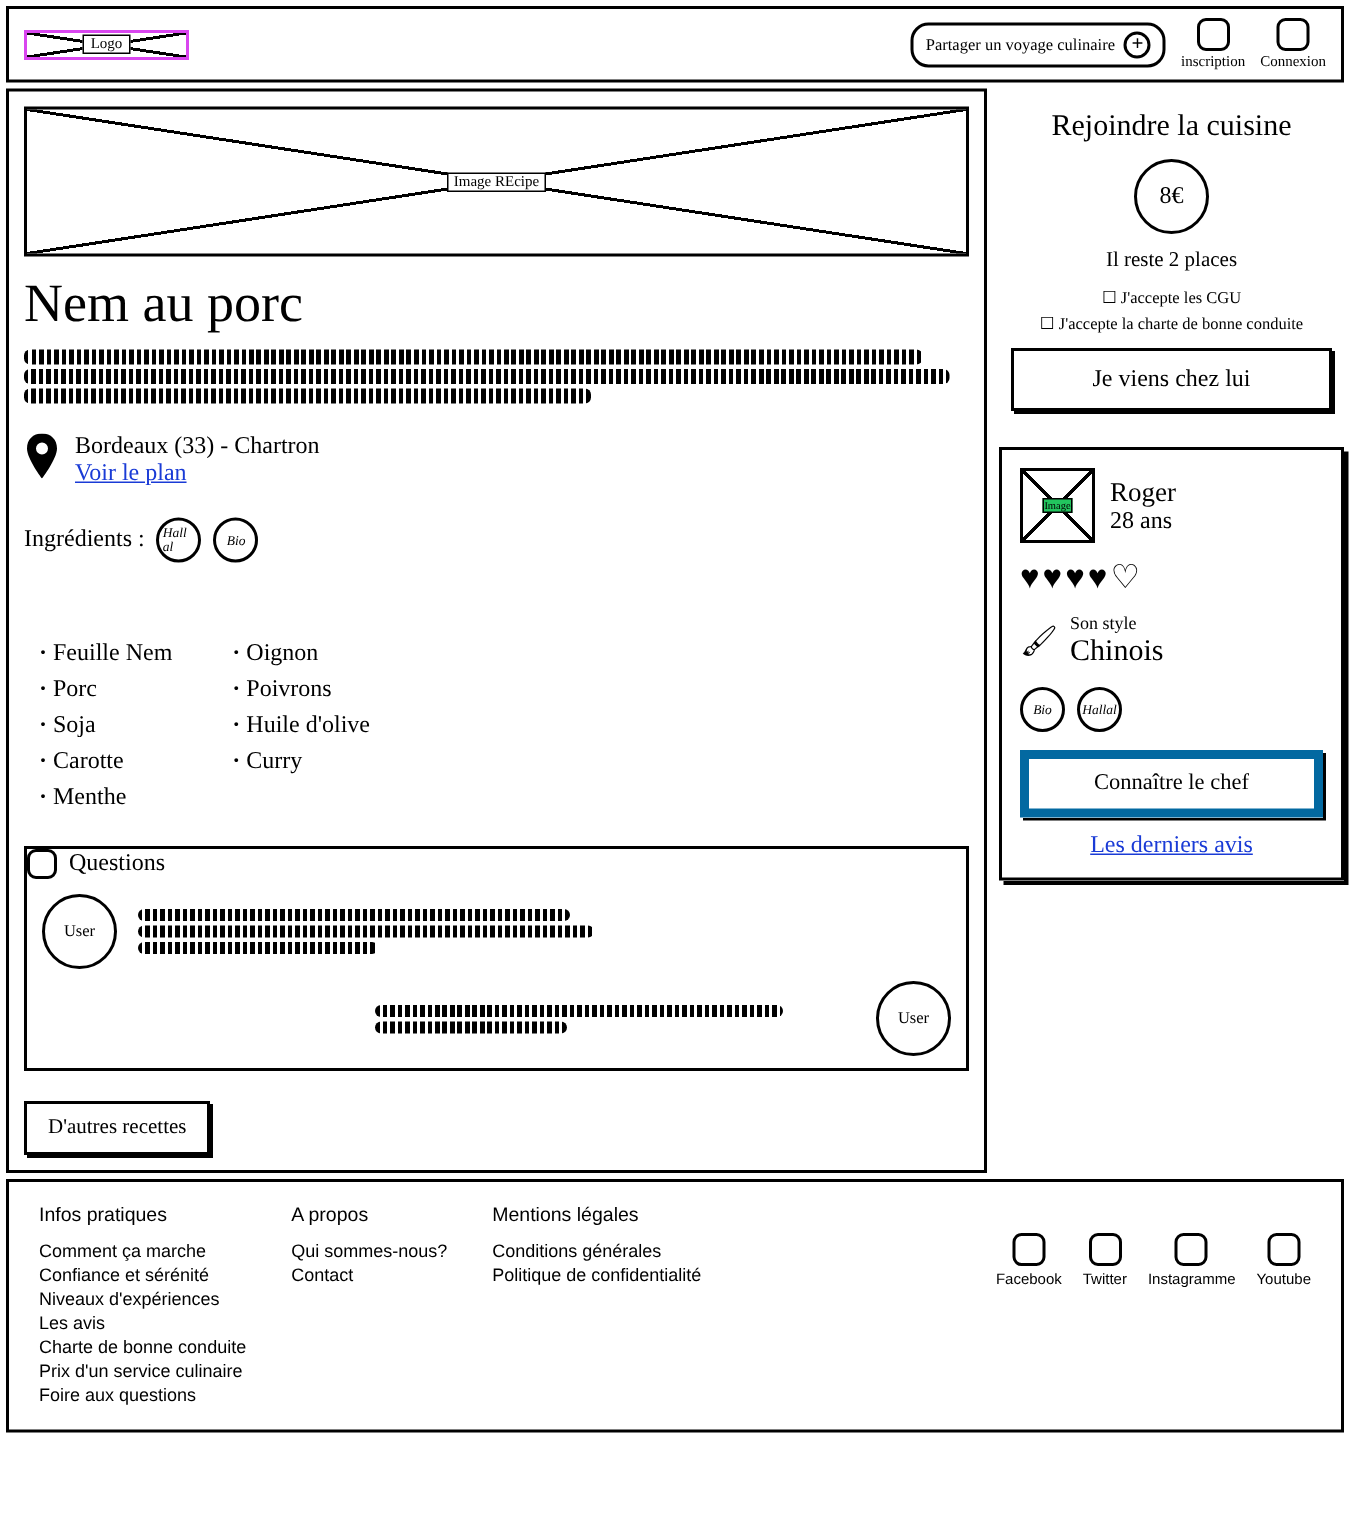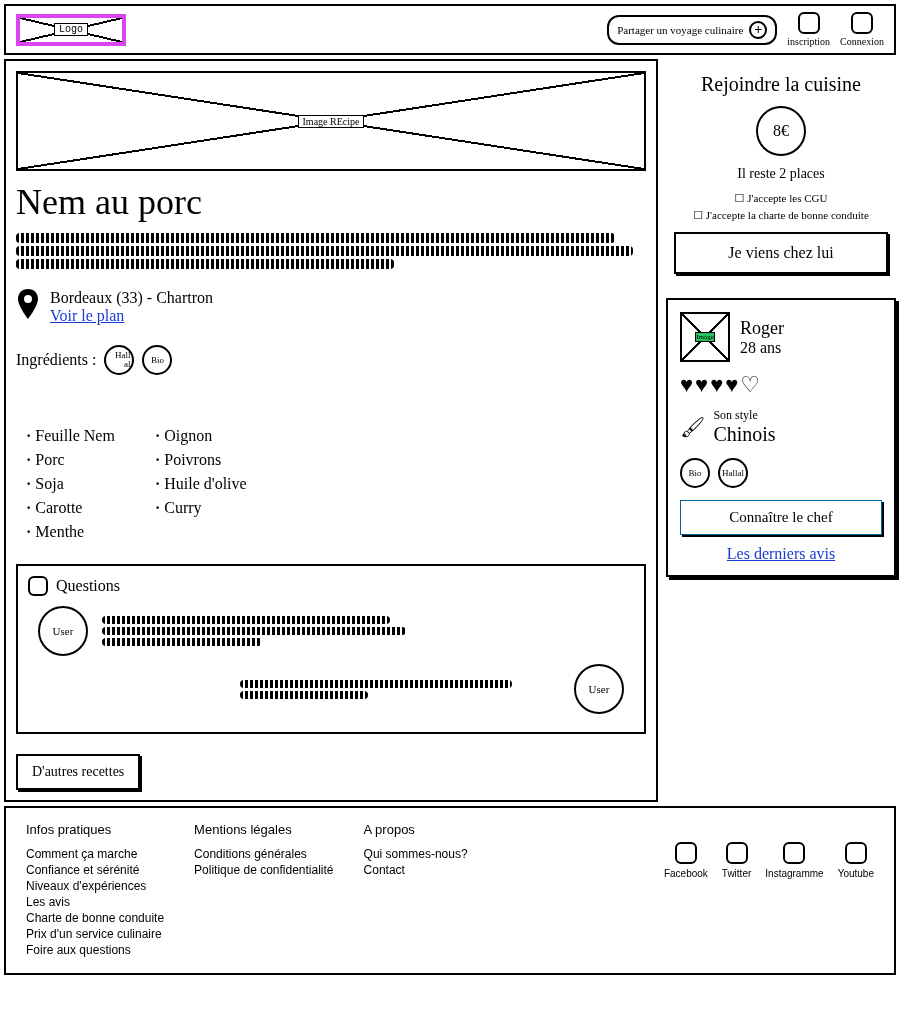--- a/index.html
+++ b/index.html
@@ -1,19 +1,19 @@
 <!DOCTYPE html>
 <html><head>
 <meta charset="utf-8">
 <style>
 * { box-sizing: border-box; margin: 0; padding: 0; }
 body { font-family: "Comic Sans MS", "Segoe Script", cursive; background: #fff; color: #000; }
 .frame { border: 2px solid #000; margin: 4px; }
 .header { display: flex; align-items: center; padding: 6px 10px; gap: 10px; }
-.logo-box { width: 110px; height: 32px; border: 4px solid #d946ef; position: relative; display: flex; align-items: center; justify-content: center; font-size: 10px; font-family: Liberation Mono, monospace; }
+.logo-box { width: 110px; height: 20px; border: 2px solid #d946ef; position: relative; display: flex; align-items: center; justify-content: center; font-size: 10px; }
 .logo-box::before, .logo-box::after { content:""; position:absolute; inset:0; }
 .logo-box::before { background: linear-gradient(to top right, transparent calc(50% - 1px), #000 calc(50% - 1px), #000 calc(50% + 1px), transparent calc(50% + 1px)); }
 .logo-box::after { background: linear-gradient(to top left, transparent calc(50% - 1px), #000 calc(50% - 1px), #000 calc(50% + 1px), transparent calc(50% + 1px)); }
 .logo-box span { background:#fff; padding:0 4px; position:relative; z-index:1; border:1px solid #000; }
 .spacer { flex: 1; }
 .share-btn { border: 2px solid #000; border-radius: 12px; padding: 4px 8px; display:flex; align-items:center; gap:6px; font-size:11px; }
 .plus-icon { width:18px; height:18px; border-radius:50%; border:2px solid #000; display:flex; align-items:center; justify-content:center; font-weight:bold; font-size:14px; }
 .icon-btn { display:flex; flex-direction:column; align-items:center; gap:2px; font-size:10px; }
 .icon-btn .sq { width:22px; height:22px; border:2px solid #000; border-radius:6px; }
 .main-row { display:flex; gap:8px; margin:4px; }
@@ -28,26 +28,26 @@
 .squiggle { height:10px; background: repeating-linear-gradient(90deg, #000 0 3px, transparent 3px 5px); margin:3px 0; border-radius:4px; }
 .sq-block { margin:10px 0 20px; }
 .sq-block .squiggle:nth-child(1){ width:95%; }
 .sq-block .squiggle:nth-child(2){ width:98%; }
 .sq-block .squiggle:nth-child(3){ width:60%; }
 .location-row { display:flex; align-items:flex-start; gap:10px; margin:10px 0 20px; }
 .pin-icon svg { width:24px; height:30px; }
 .loc-text { font-size:16px; }
 .link { color:#1a3bd6; text-decoration:underline; cursor:pointer; }
 .ing-row { display:flex; align-items:center; gap:8px; font-size:16px; margin-bottom:8px; }
-.badge { width:30px; height:30px; border:2px solid #000; border-radius:50%; display:flex; align-items:center; justify-content:center; font-size:9px; text-align:right; line-height:1; padding:2px; }
+.badge { width:30px; height:30px; border:2px solid #000; border-radius:50%; display:flex; align-items:center; justify-content:center; font-size:9px; text-align:left; line-height:1; padding:2px;font-style:italic; }
 .ing-lists { display:flex; gap:40px; margin-left:10px; margin-bottom:20px; }
 .ing-lists ul { list-style:none;margin-top:41px; }
 .ing-lists li::before { content:"· "; font-weight:bold; }
 .ing-lists li { font-size:16px; line-height:1.5; }
-.questions { border:2px solid #000; padding:10px; margin-bottom:20px; }
+.questions { border:2px solid #000; padding:0; margin-bottom:20px; }
 .q-head { display:flex; align-items:center; gap:8px; font-size:16px; margin-bottom:10px; }
 .q-head .sq { width:20px; height:20px; border:2px solid #000; border-radius:6px; }
 .q-msg { display:flex; align-items:center; gap:14px; margin:8px 10px; }
 .q-msg.right { flex-direction:row-reverse; }
 .user-circle { width:50px; height:50px; border:2px solid #000; border-radius:50%; display:flex; align-items:center; justify-content:center; font-size:11px; flex-shrink:0; }
 .q-text { flex:1; max-width:320px; }
 .q-text .squiggle { height:8px; }
 .btn { border:2px solid #000; padding:8px 14px; font-size:14px; display:inline-block; box-shadow:2px 2px 0 #000; }
 .side-box { text-align:center; padding:14px 8px; }
 .side-title { font-size:20px; margin-bottom:10px; }
@@ -64,21 +64,21 @@
   linear-gradient(to top left, transparent calc(50% - 1px), #000 calc(50% - 1px), #000 calc(50% + 1px), transparent calc(50% + 1px)); }
 .chef-img span { background:#22c55e; padding:0 0; position:relative; z-index:1; border:1px solid #000; font-size:7px;}
 .chef-name { font-size:18px; }
 .chef-age { font-size:16px; }
 .hearts { margin:10px 0; font-size:22px; letter-spacing:2px; }
 .style-row { display:flex; align-items:center; gap:8px; }
 .brush-icon { font-size:20px; }
 .style-txt .lbl { font-size:12px; }
 .style-txt .val { font-size:20px; }
 .chef-badges { display:flex; gap:8px; margin:12px 0; }
-.chef-btn { border:1px solid #0369a1; padding:8px; text-align:center; font-size:15px; box-shadow:2px 2px 0 #000; margin-bottom:10px; }
+.chef-btn { border:6px solid #0369a1; padding:8px; text-align:center; font-size:15px; box-shadow:2px 2px 0 #000; margin-bottom:10px; }
 .footer { border:2px solid #000; margin:4px; padding:14px 20px; display:flex; gap:30px; font-family: Arial, sans-serif; font-size:12px; }
 .footer-col h4 { font-size:13px; margin-bottom:10px; font-weight:normal; }
 .footer-col div { margin:2px 0; }
 .footer-social { margin-left:auto; display:flex; gap:14px; align-items:flex-start; padding-top:20px; }
 .social { display:flex; flex-direction:column; align-items:center; font-size:10px; gap:4px; }
 .social .sq { width:22px; height:22px; border:2px solid #000; border-radius:6px; }
 </style>
 </head>
 <body>
 
@@ -213,33 +213,33 @@
         <div>Comment ça marche</div>
         <div>Confiance et sérénité</div>
         <div>Niveaux d'expériences</div>
         <div>Les avis</div>
         <div>Charte de bonne conduite</div>
         <div>Prix d'un service culinaire</div>
         <div>Foire aux questions</div>
       </div>
   </div>
   <div class="footer-col">
+    <h4>A propos</h4>
+    <div id="fcol2">
+        <div>Qui sommes-nous?</div>
+        <div>Contact</div>
+      </div>
+  </div>
+  <div class="footer-col">
     <h4>Mentions légales</h4>
     <div id="fcol3">
         <div>Conditions générales</div>
         <div>Politique de confidentialité</div>
       </div>
   </div>
-  <div class="footer-col">
-    <h4>A propos</h4>
-    <div id="fcol2">
-        <div>Qui sommes-nous?</div>
-        <div>Contact</div>
-      </div>
-  </div>
   <div class="footer-social" id="fsocial">
       <div class="social">
         <div class="sq"></div>
         <span>Facebook</span>
       </div>
       <div class="social">
         <div class="sq"></div>
         <span>Twitter</span>
       </div>
       <div class="social">

